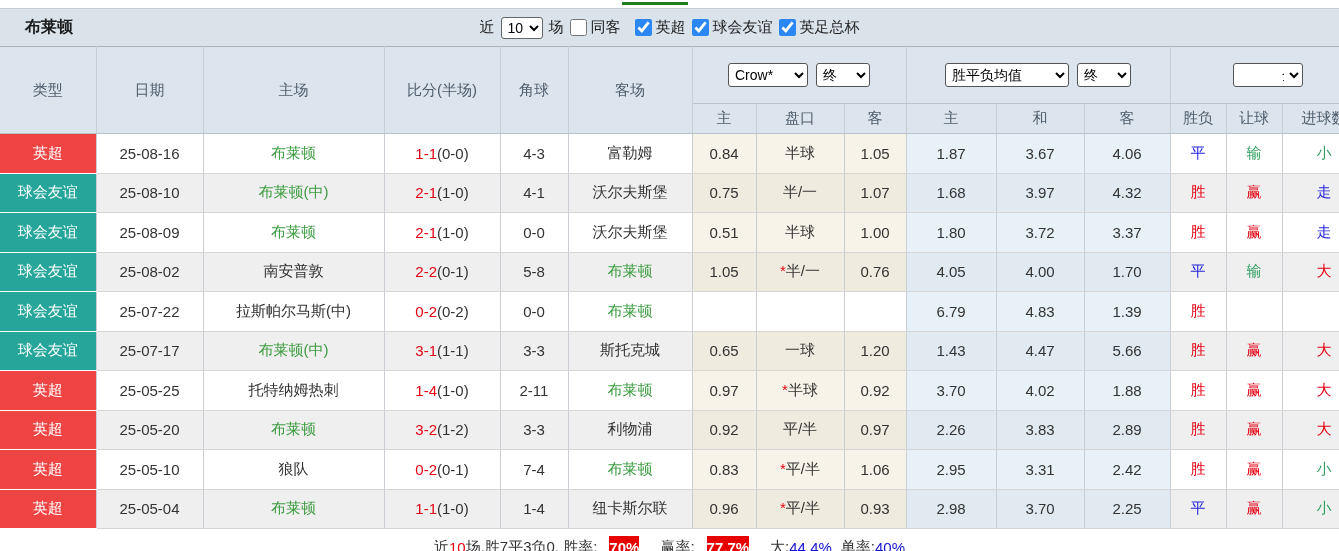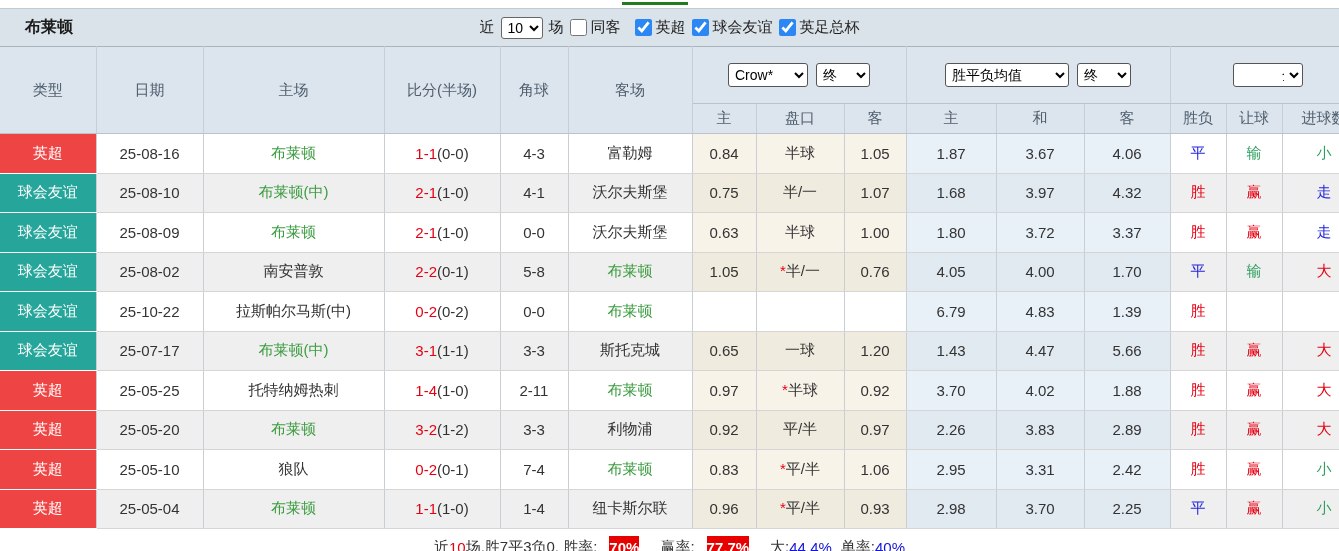--- a/index.html
+++ b/index.html
@@ -191,21 +191,21 @@
       <td class="c-res clr-red">赢</td>
       <td class="c-res clr-blue">走</td>
     </tr>
           <tr>
       <td class="c-type type-teal">球会友谊</td>
       <td class="c-date">25-08-09</td>
       <td class="c-home"><span class="home-span team-hl">布莱顿</span></td>
       <td class="c-score"><span class="ft">2-1</span><span class="ht">(1-0)</span></td>
       <td class="c-corner">0-0</td>
       <td class="c-away"><span class="away-span">沃尔夫斯堡</span></td>
-      <td class="cream">0.63</td>
+      <td class="cream">0.51</td>
       <td class="cream"><span class="star"></span><span>半球</span></td>
       <td class="cream">1.00</td>
       <td class="bluebg">1.80</td>
       <td class="bluebg">3.72</td>
       <td class="bluebg">3.37</td>
       <td class="c-res clr-red">胜</td>
       <td class="c-res clr-red">赢</td>
       <td class="c-res clr-blue">走</td>
     </tr>
           <tr>
@@ -220,21 +220,21 @@
       <td class="cream">0.76</td>
       <td class="bluebg">4.05</td>
       <td class="bluebg">4.00</td>
       <td class="bluebg">1.70</td>
       <td class="c-res clr-blue">平</td>
       <td class="c-res clr-green">输</td>
       <td class="c-res clr-red">大</td>
     </tr>
           <tr>
       <td class="c-type type-teal">球会友谊</td>
-      <td class="c-date">25-10-22</td>
+      <td class="c-date">25-07-22</td>
       <td class="c-home"><span class="home-span">拉斯帕尔马斯(中)</span></td>
       <td class="c-score"><span class="ft">0-2</span><span class="ht">(0-2)</span></td>
       <td class="c-corner">0-0</td>
       <td class="c-away"><span class="away-span team-hl">布莱顿</span></td>
       <td class=""></td>
       <td class=""><span class="star"></span><span></span></td>
       <td class=""></td>
       <td class="bluebg">6.79</td>
       <td class="bluebg">4.83</td>
       <td class="bluebg">1.39</td>

